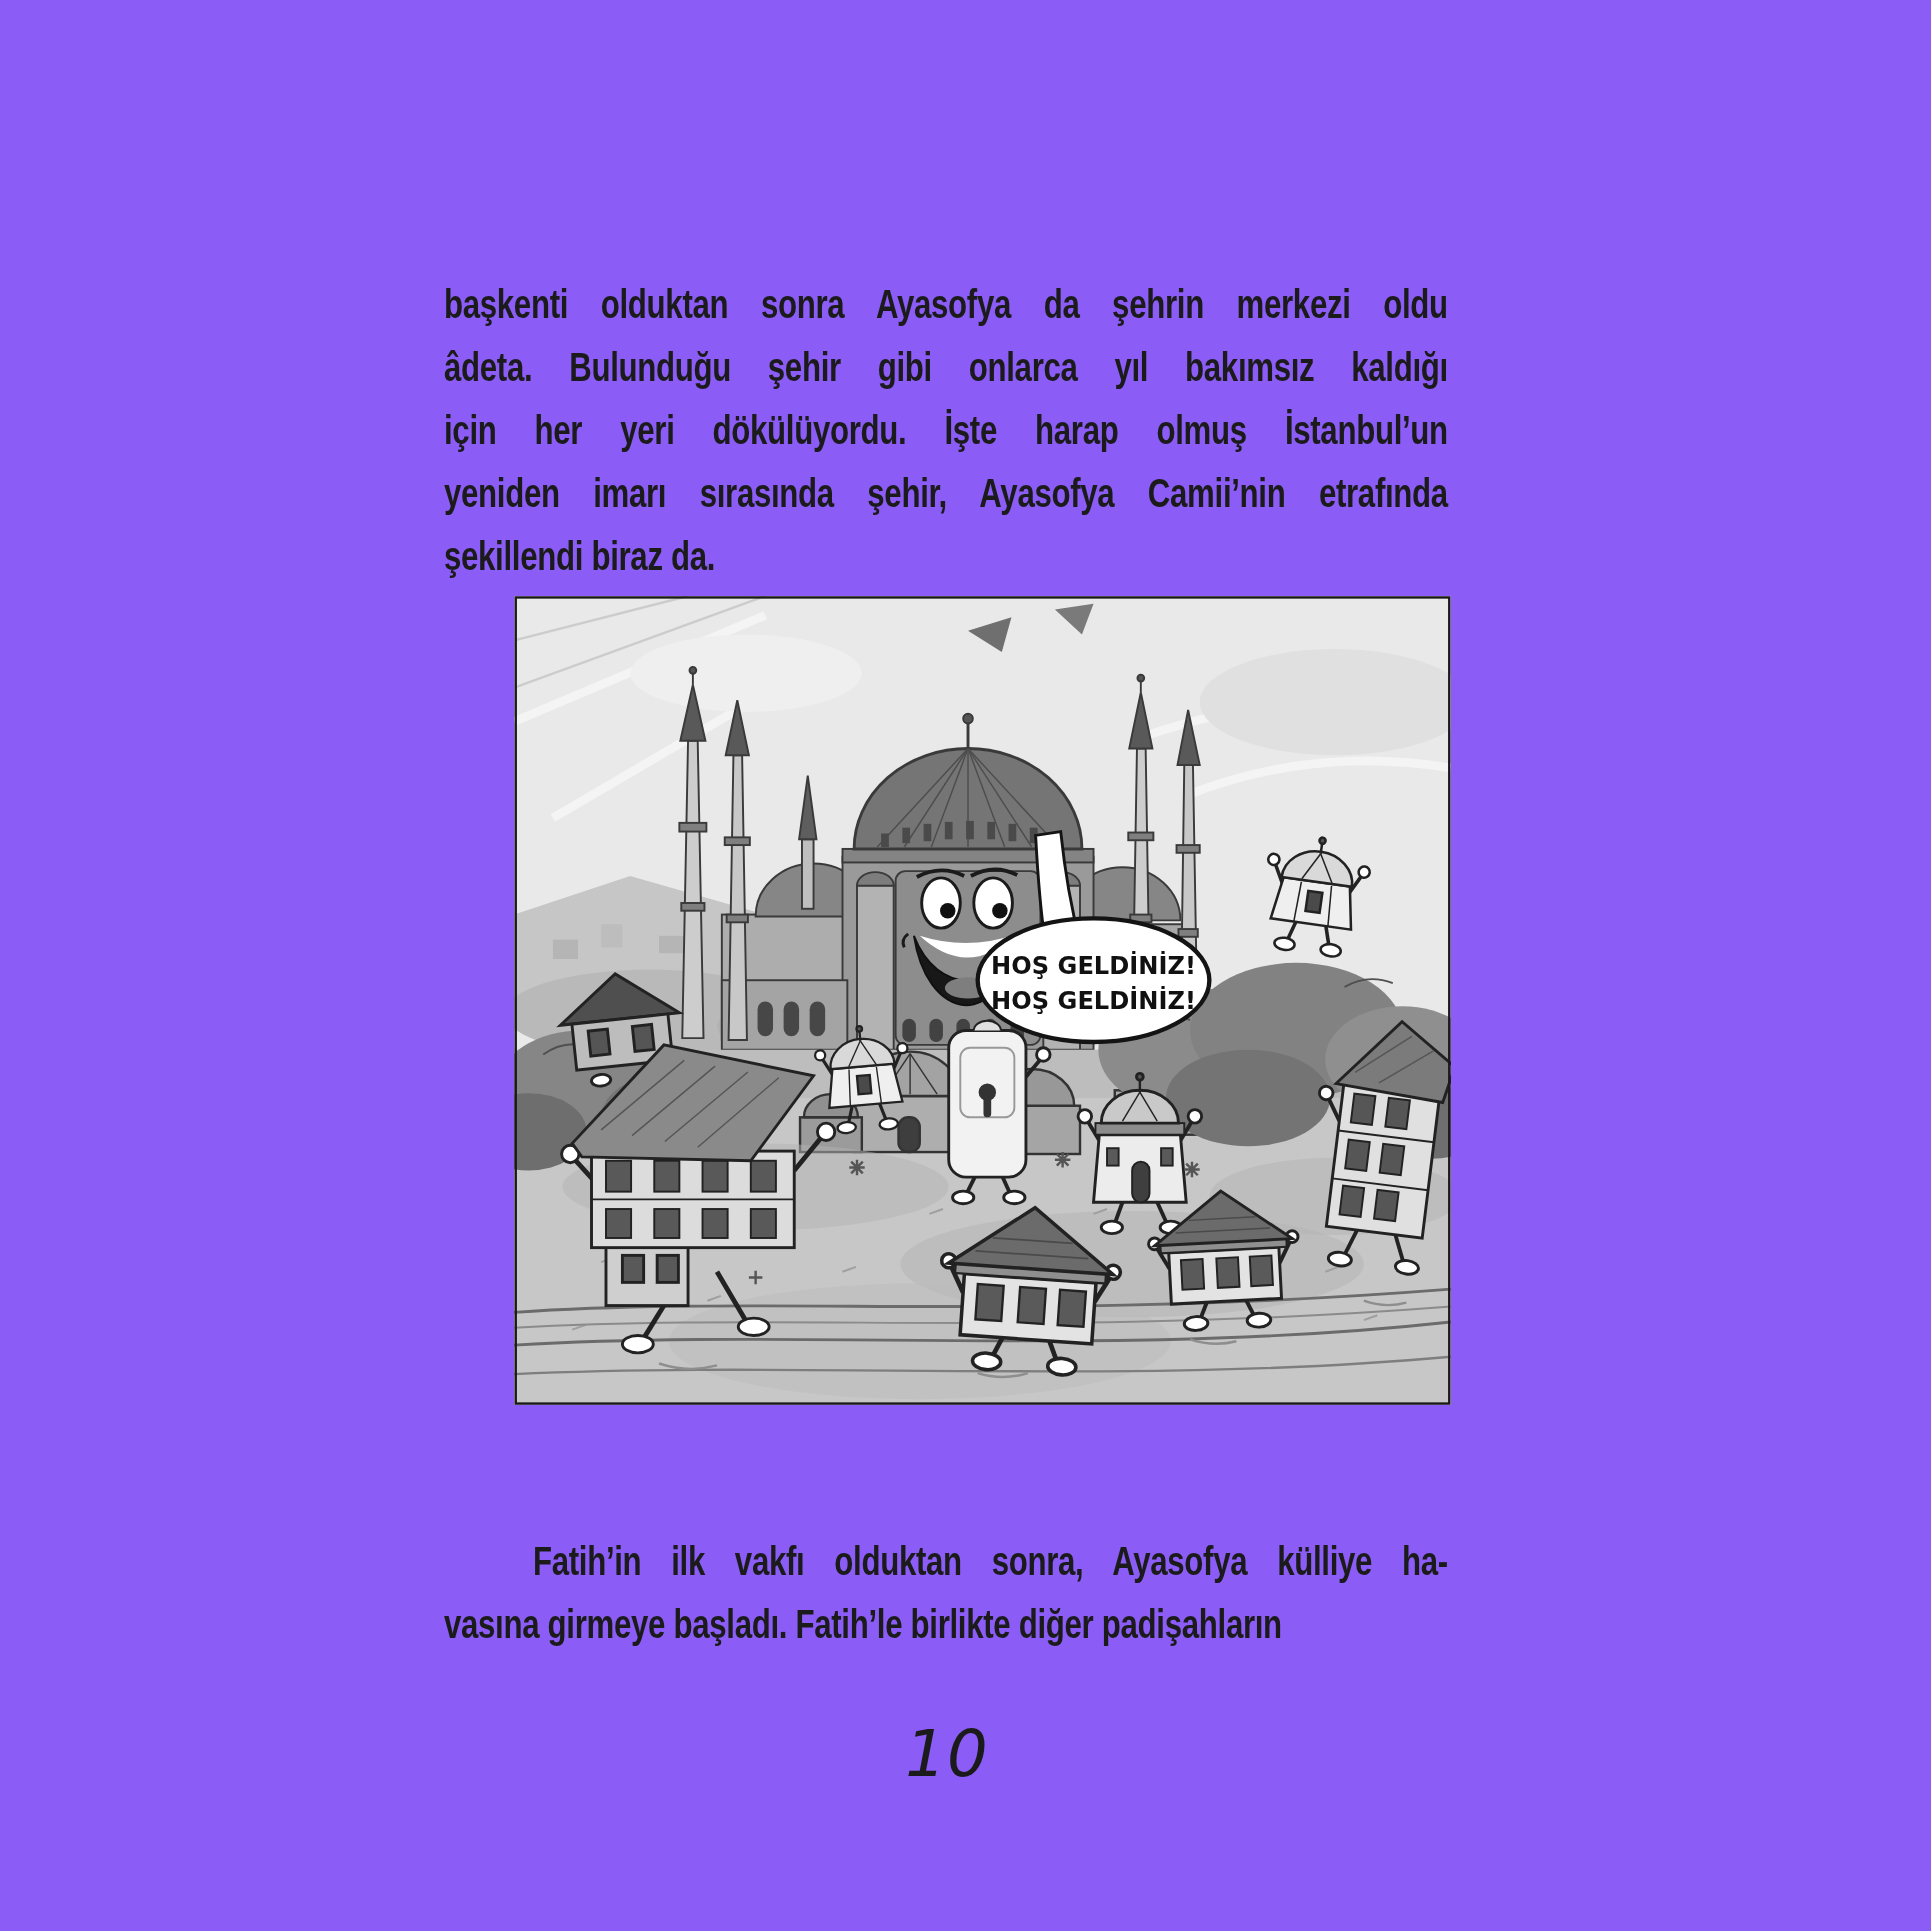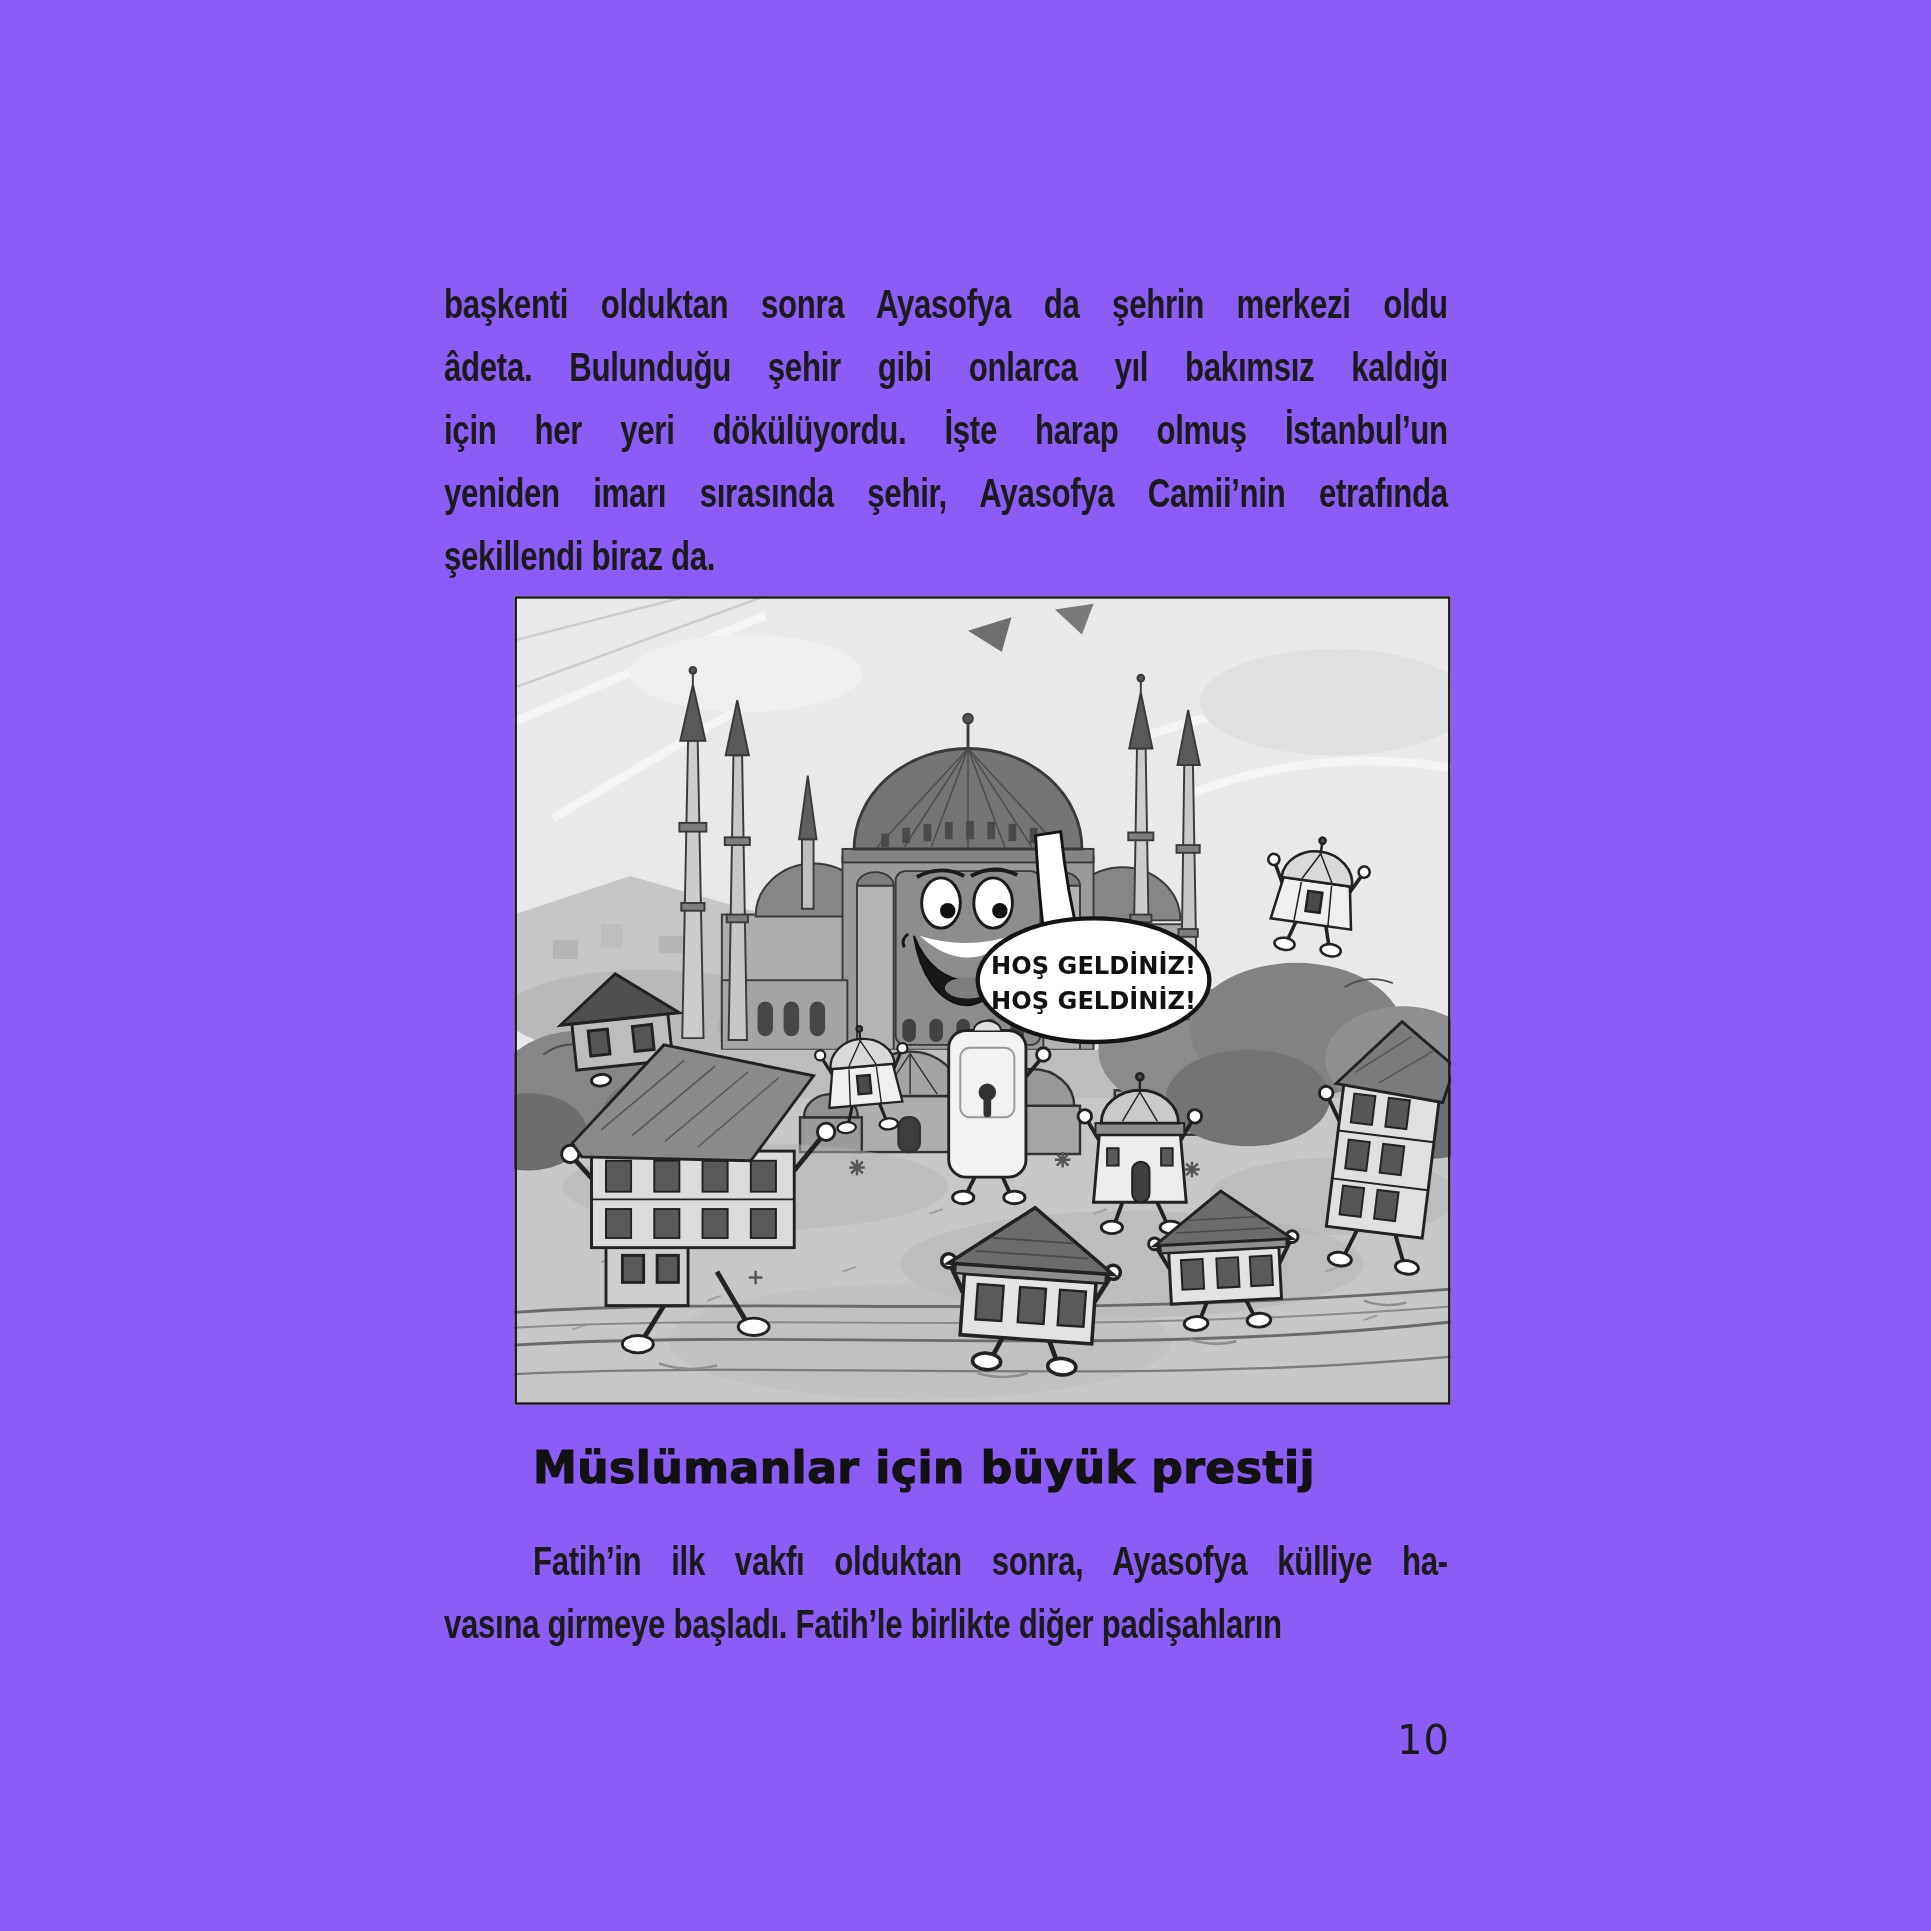--- a/index.html
+++ b/index.html
@@ -21,23 +21,24 @@
   .heading{
     position:absolute;left:533px;top:1442px;
     font-family:"DejaVu Sans",sans-serif;font-size:44px;font-weight:bold;
     letter-spacing:0.5px;color:#121212;-webkit-text-stroke:1.2px #121212;
   }
   .figure{
     position:absolute;left:514px;top:596px;width:937px;height:663px;
   }
   .figure svg{display:block;width:937px;height:809px;}
   .pagenum{
-    position:absolute;left:444px;top:1717px;width:1006px;text-align:right;
-    font-family:"DejaVu Sans",sans-serif;font-size:40px;font-weight:400;color:#1b1b1b;
+    position:absolute;left:444px;top:1717px;width:1006px;text-align:center;
+    font-family:"DejaVu Sans",sans-serif;font-size:64px;font-weight:400;color:#1b1b1b;
     letter-spacing:1px;
+    font-style:italic;
   }
   .bubble-text{
     font-family:"DejaVu Sans",sans-serif;font-weight:bold;
   }
 </style>
 </head>
 <body>
 
 <div class="page">
 
@@ -413,21 +414,20 @@
         <path d="M550,358 C544,320 542,285 540,248 L566,244 C570,282 576,320 586,358 Z" fill="#ffffff" stroke="#141414" stroke-width="3"></path>
         <ellipse cx="600" cy="398" rx="120" ry="64" fill="#ffffff" stroke="#141414" stroke-width="4.5"></ellipse>
         <text class="bubble-text" x="600" y="392" font-size="25" text-anchor="middle" fill="#111111">HOŞ GELDİNİZ!</text>
         <text class="bubble-text" x="600" y="428" font-size="25" text-anchor="middle" fill="#111111">HOŞ GELDİNİZ!</text>
       </g>
 
       <rect x="1.5" y="1.5" width="967" height="835" fill="none" stroke="#1a1a1a" stroke-width="2.5"></rect>
     </svg>
   </div>
 
-  <div class="heading">Müslümanlar için büyük prestij</div>
 
   <div class="textblock" style="top:1530px;">
     <div class="jline indent">Fatih’in ilk vakfı olduktan sonra, Ayasofya külliye ha-</div>
     <div class="jline last">vasına girmeye başladı. Fatih’le birlikte diğer padişahların</div>
   </div>
 
   <div class="pagenum">10</div>
 
 </div>
 

